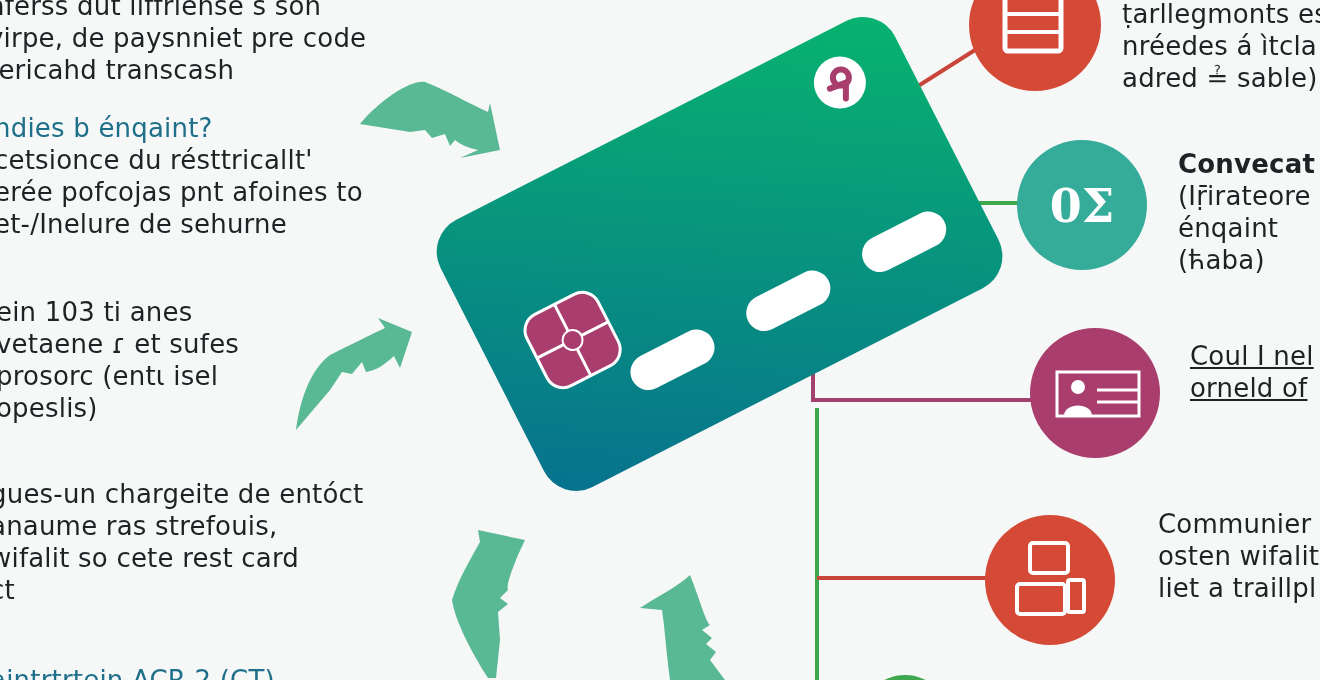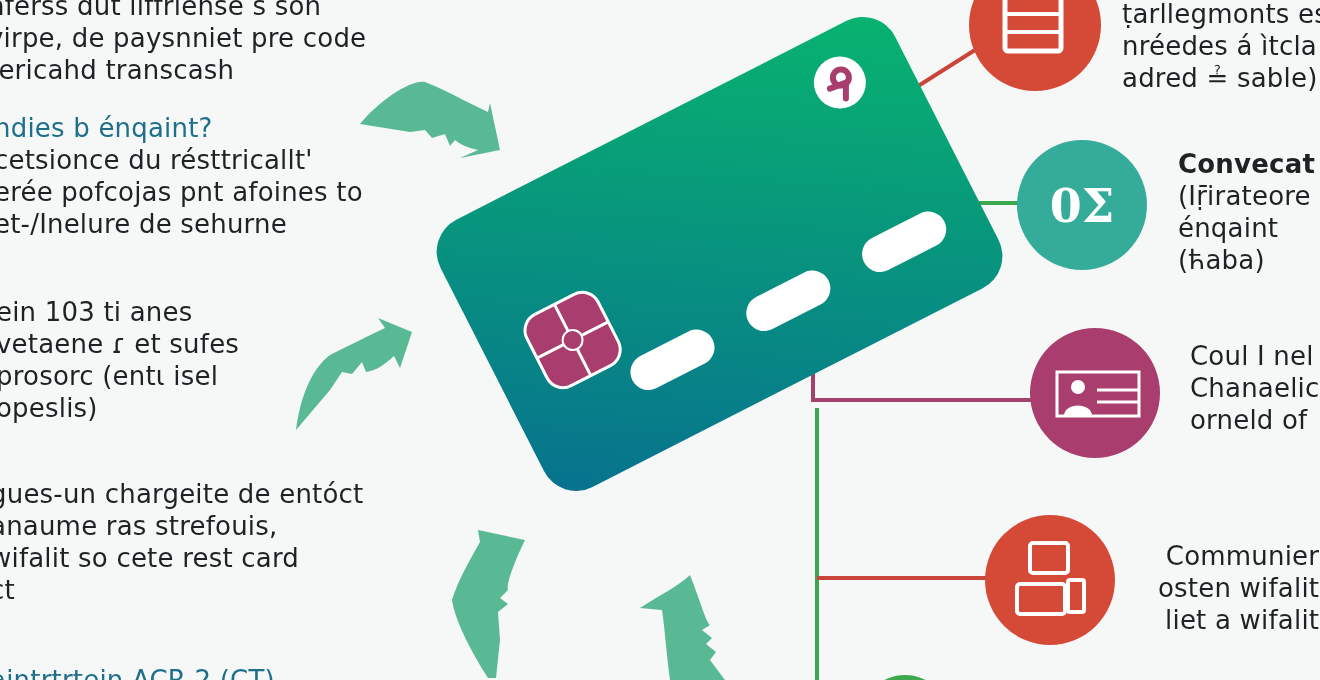--- a/index.html
+++ b/index.html
@@ -127,23 +127,22 @@
   <p>adred ≟ sable)</p>
 </div>
 
 <div class="abs block txt" style="left:1178px; top:148px;">
   <p class="right-title">Convecat</p>
   <p>(Iṝirateore</p>
   <p>énqaint</p>
   <p>(ћaba)</p>
 </div>
 
-<div class="abs block txt" style="left:1190px; top:340px;">
+<div class="abs block txt" style="left:1190px; top:340px;text-decoration:underline;">
   <p>Coul I nel</p>
-  <p>Chanaelic</p>
   <p>orneld of</p>
 </div>
 
-<div class="abs block txt" style="left:1158px; top:540px;text-align:right;">
+<div class="abs block txt" style="left:1158px; top:508px;">
   <p>Communier</p>
   <p>osten wifalit</p>
-  <p>liet a wifalit</p>
+  <p>liet a traillpl</p>
 </div>
 
 </body></html>

